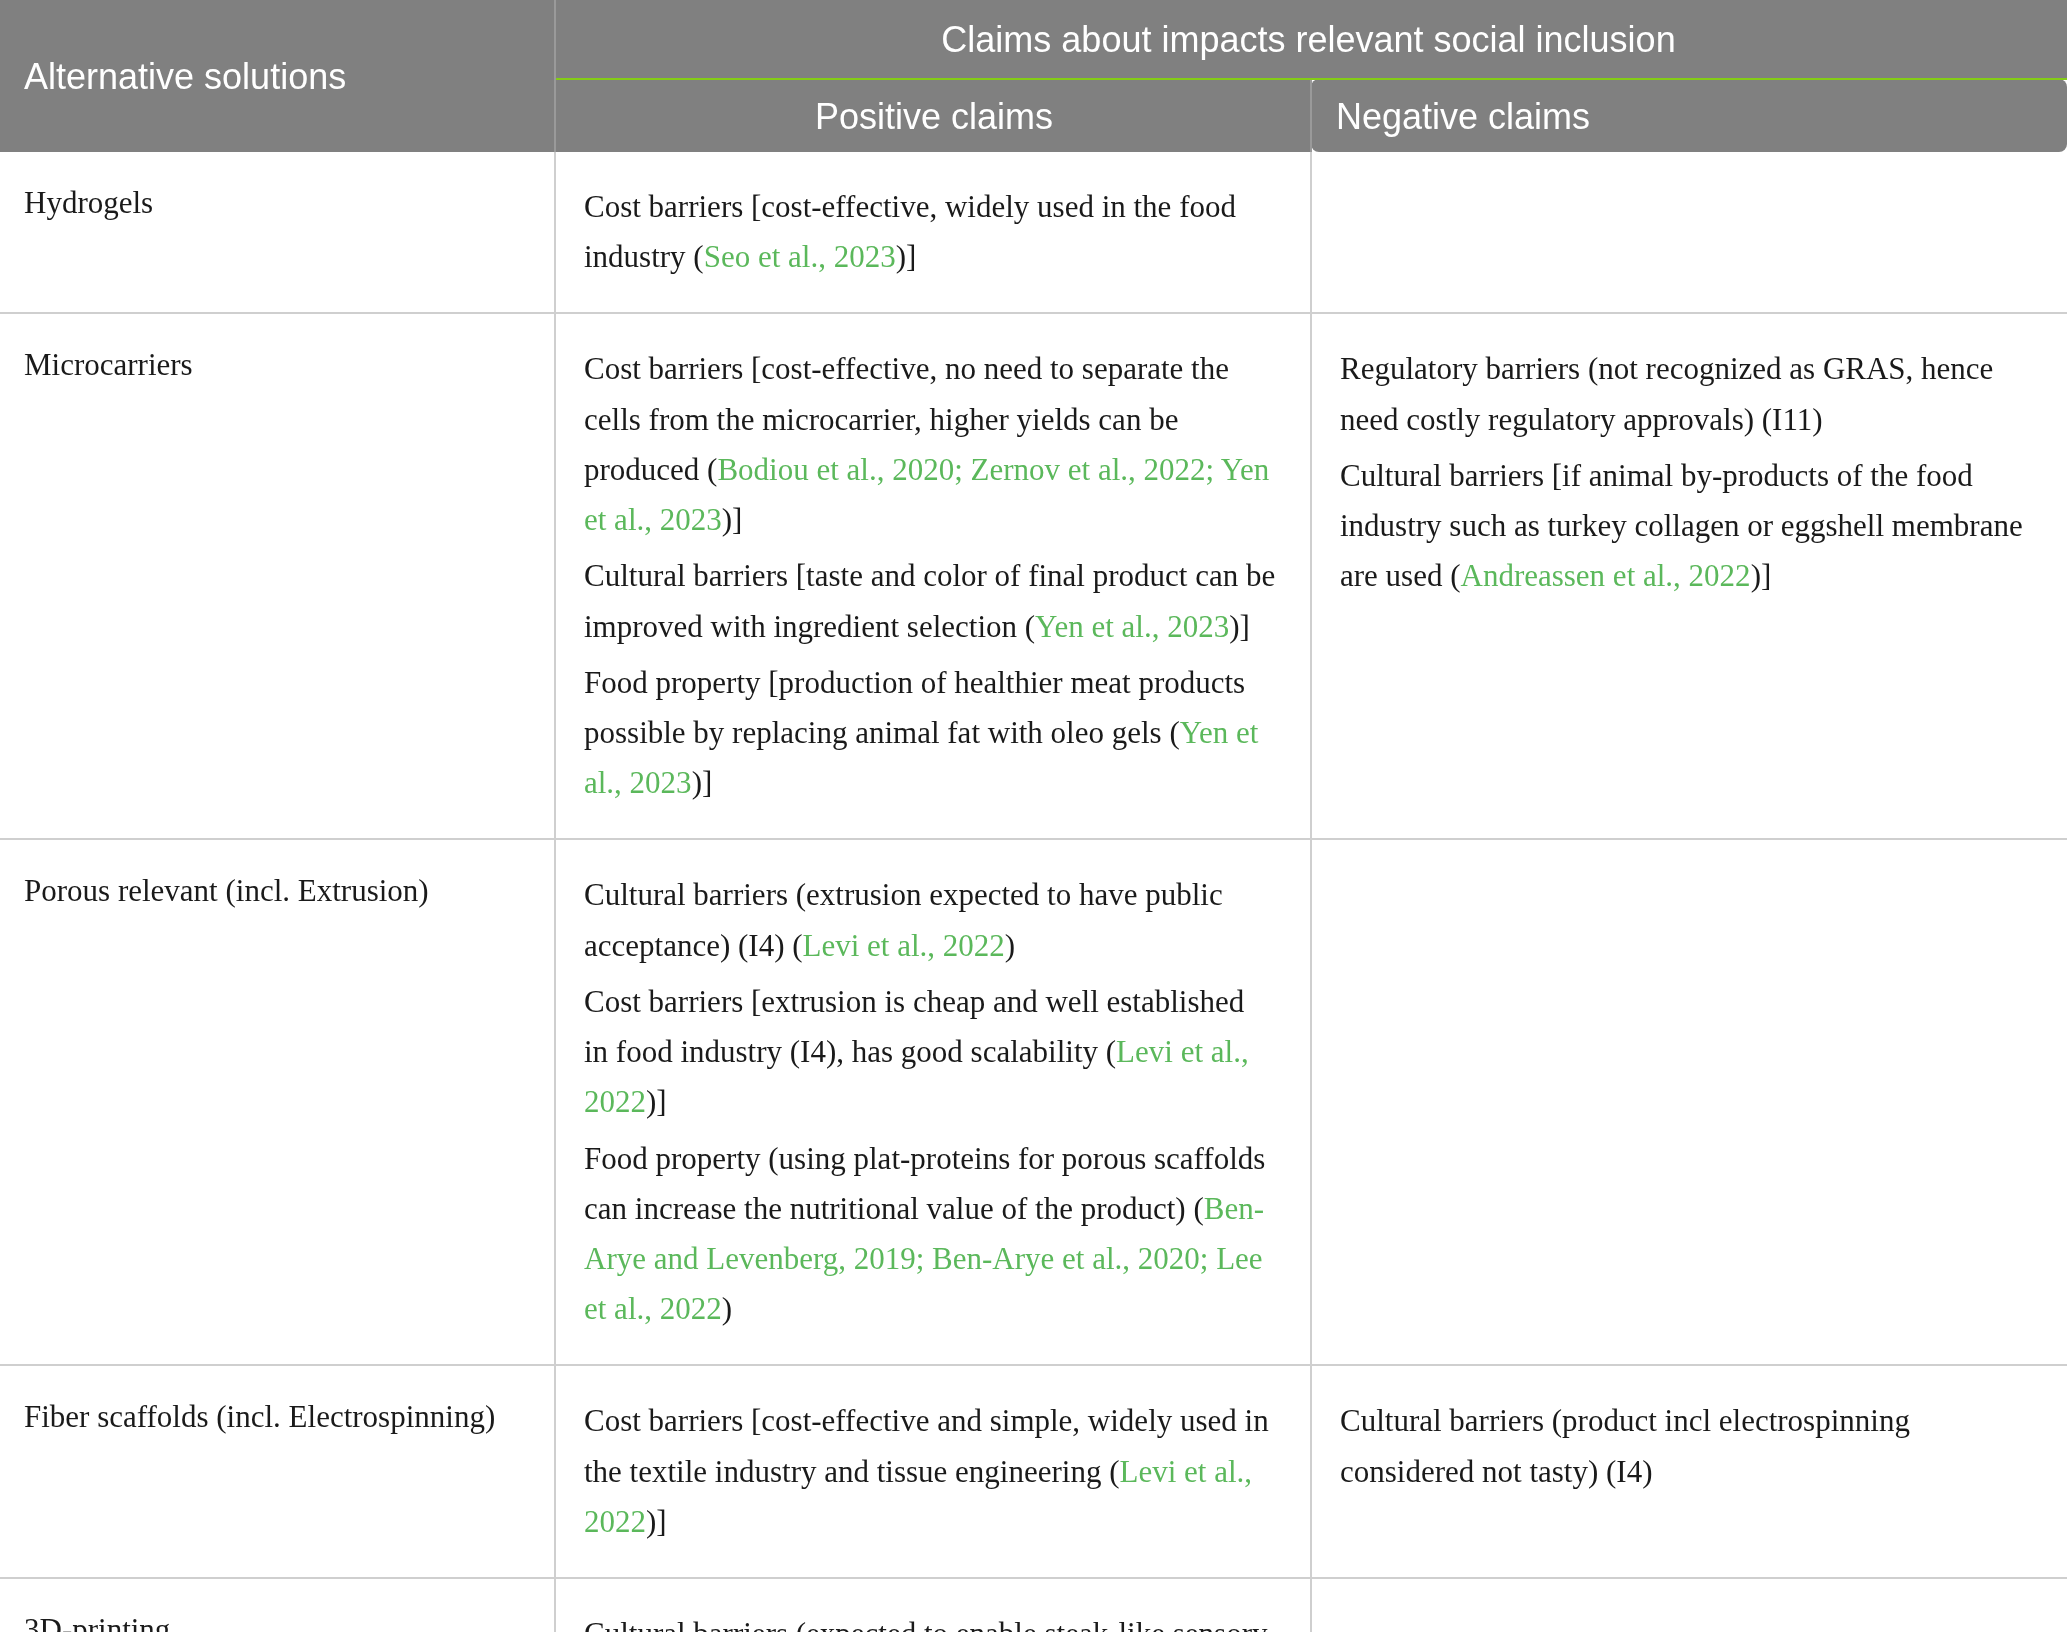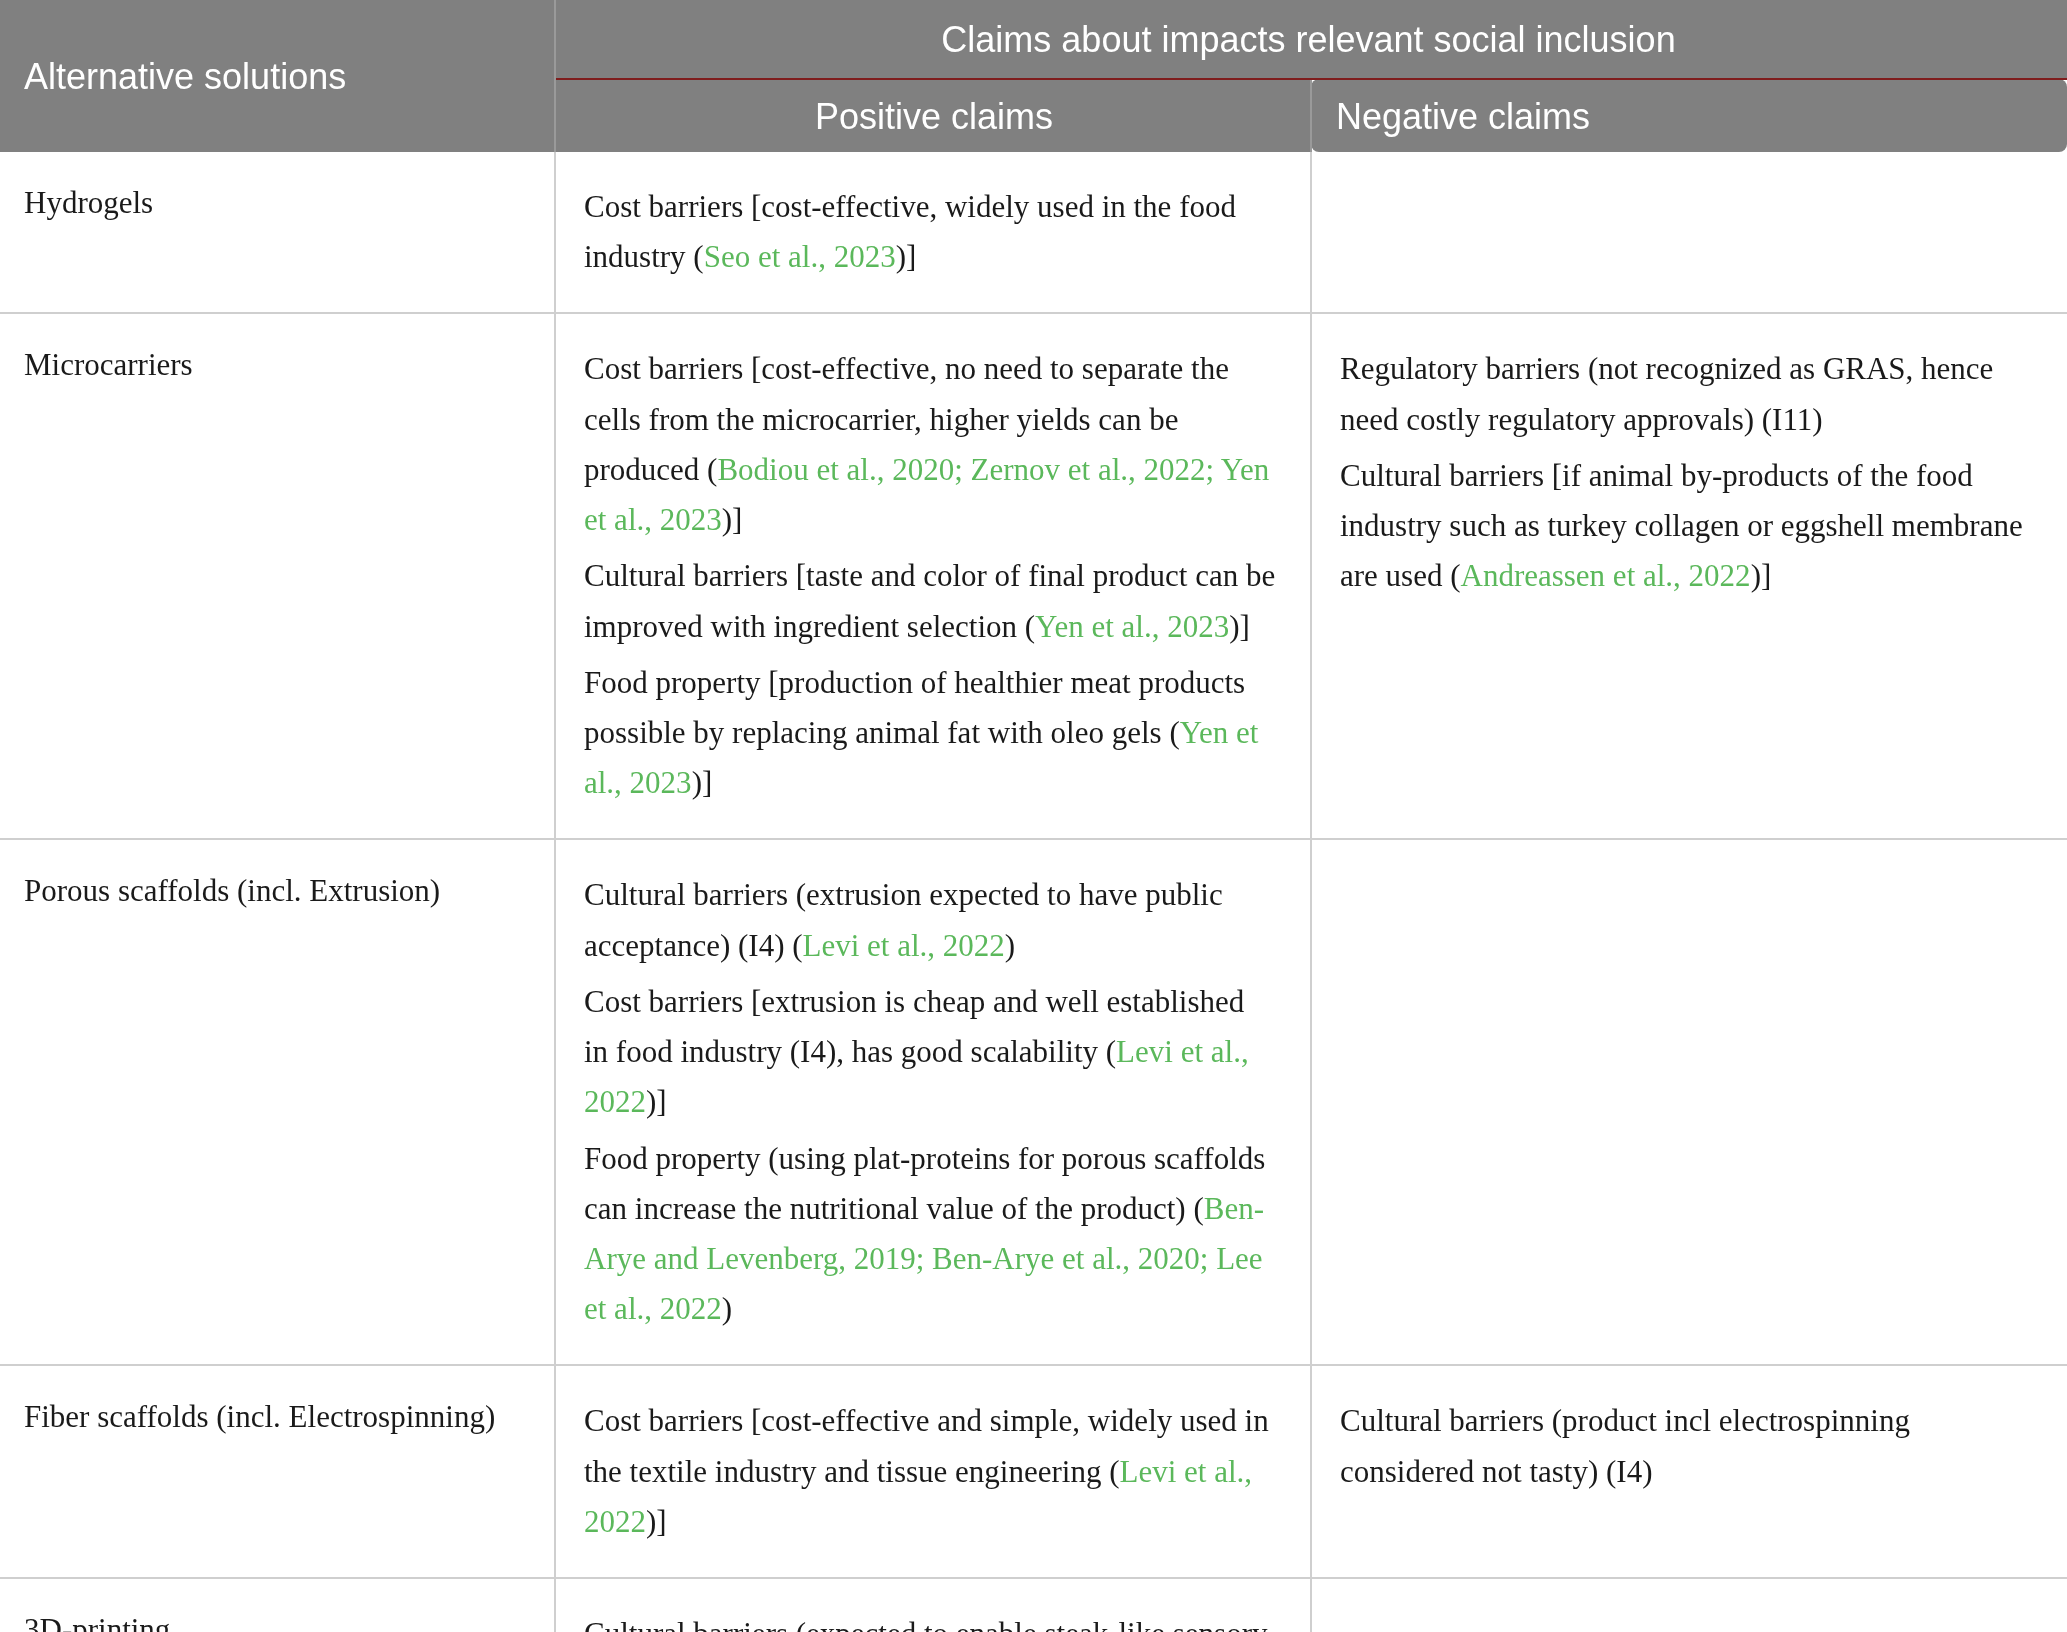--- a/index.html
+++ b/index.html
@@ -42,21 +42,21 @@
 
   th.col-alt {
     text-align: left;
     width: 508px;
     border-right: 2px solid #9a9a9a;
     padding-left: 24px;
   }
   th.group-claims {
     text-align: center;
     height: 78px;
-    border-bottom: 2px solid #7f1d1d;
+    border-bottom: 2px solid #84cc16;
     padding-left: 16px;
   }
   th.col-pos {
     text-align: center;
     width: 895px;
     height: 72px;
     border-right: 2px solid #9a9a9a;
     padding-left: 24px;
   }
   th.col-neg {
@@ -123,21 +123,21 @@
             <p class="claim-line"><span>Cost barriers [cost-effective, no need to separate the cells from the microcarrier, higher yields can be produced (</span><span class="cite">Bodiou et al., 2020; Zernov et al., 2022; Yen et al., 2023</span><span>)]</span></p>
             <p class="claim-line"><span>Cultural barriers [taste and color of final product can be improved with ingredient selection (</span><span class="cite">Yen et al., 2023</span><span>)]</span></p>
             <p class="claim-line"><span>Food property [production of healthier meat products possible by replacing animal fat with oleo gels (</span><span class="cite">Yen et al., 2023</span><span>)]</span></p>
           </td>
           <td class="cell-neg">
             <p class="claim-line"><span>Regulatory barriers (not recognized as GRAS, hence need costly regulatory approvals) (I11)</span></p>
             <p class="claim-line"><span>Cultural barriers [if animal by-products of the food industry such as turkey collagen or eggshell membrane are used (</span><span class="cite">Andreassen et al., 2022</span><span>)]</span></p>
           </td>
         </tr>
         <tr>
-          <td class="cell-alt">Porous scaffolds (incl. Extrusion)</td>
+          <td class="cell-alt">Porous relevant (incl. Extrusion)</td>
           <td class="cell-pos">
             <p class="claim-line"><span>Cultural barriers (extrusion expected to have public acceptance) (I4) (</span><span class="cite">Levi et al., 2022</span><span>)</span></p>
             <p class="claim-line"><span>Cost barriers [extrusion is cheap and well established in food industry (I4), has good scalability (</span><span class="cite">Levi et al., 2022</span><span>)]</span></p>
             <p class="claim-line"><span>Food property (using plat-proteins for porous scaffolds can increase the nutritional value of the product) (</span><span class="cite">Ben-Arye and Levenberg, 2019; Ben-Arye et al., 2020; Lee et al., 2022</span><span>)</span></p>
           </td>
           <td class="cell-neg empty-cell"></td>
         </tr>
         <tr>
           <td class="cell-alt">Fiber scaffolds (incl. Electrospinning)</td>
           <td class="cell-pos">

